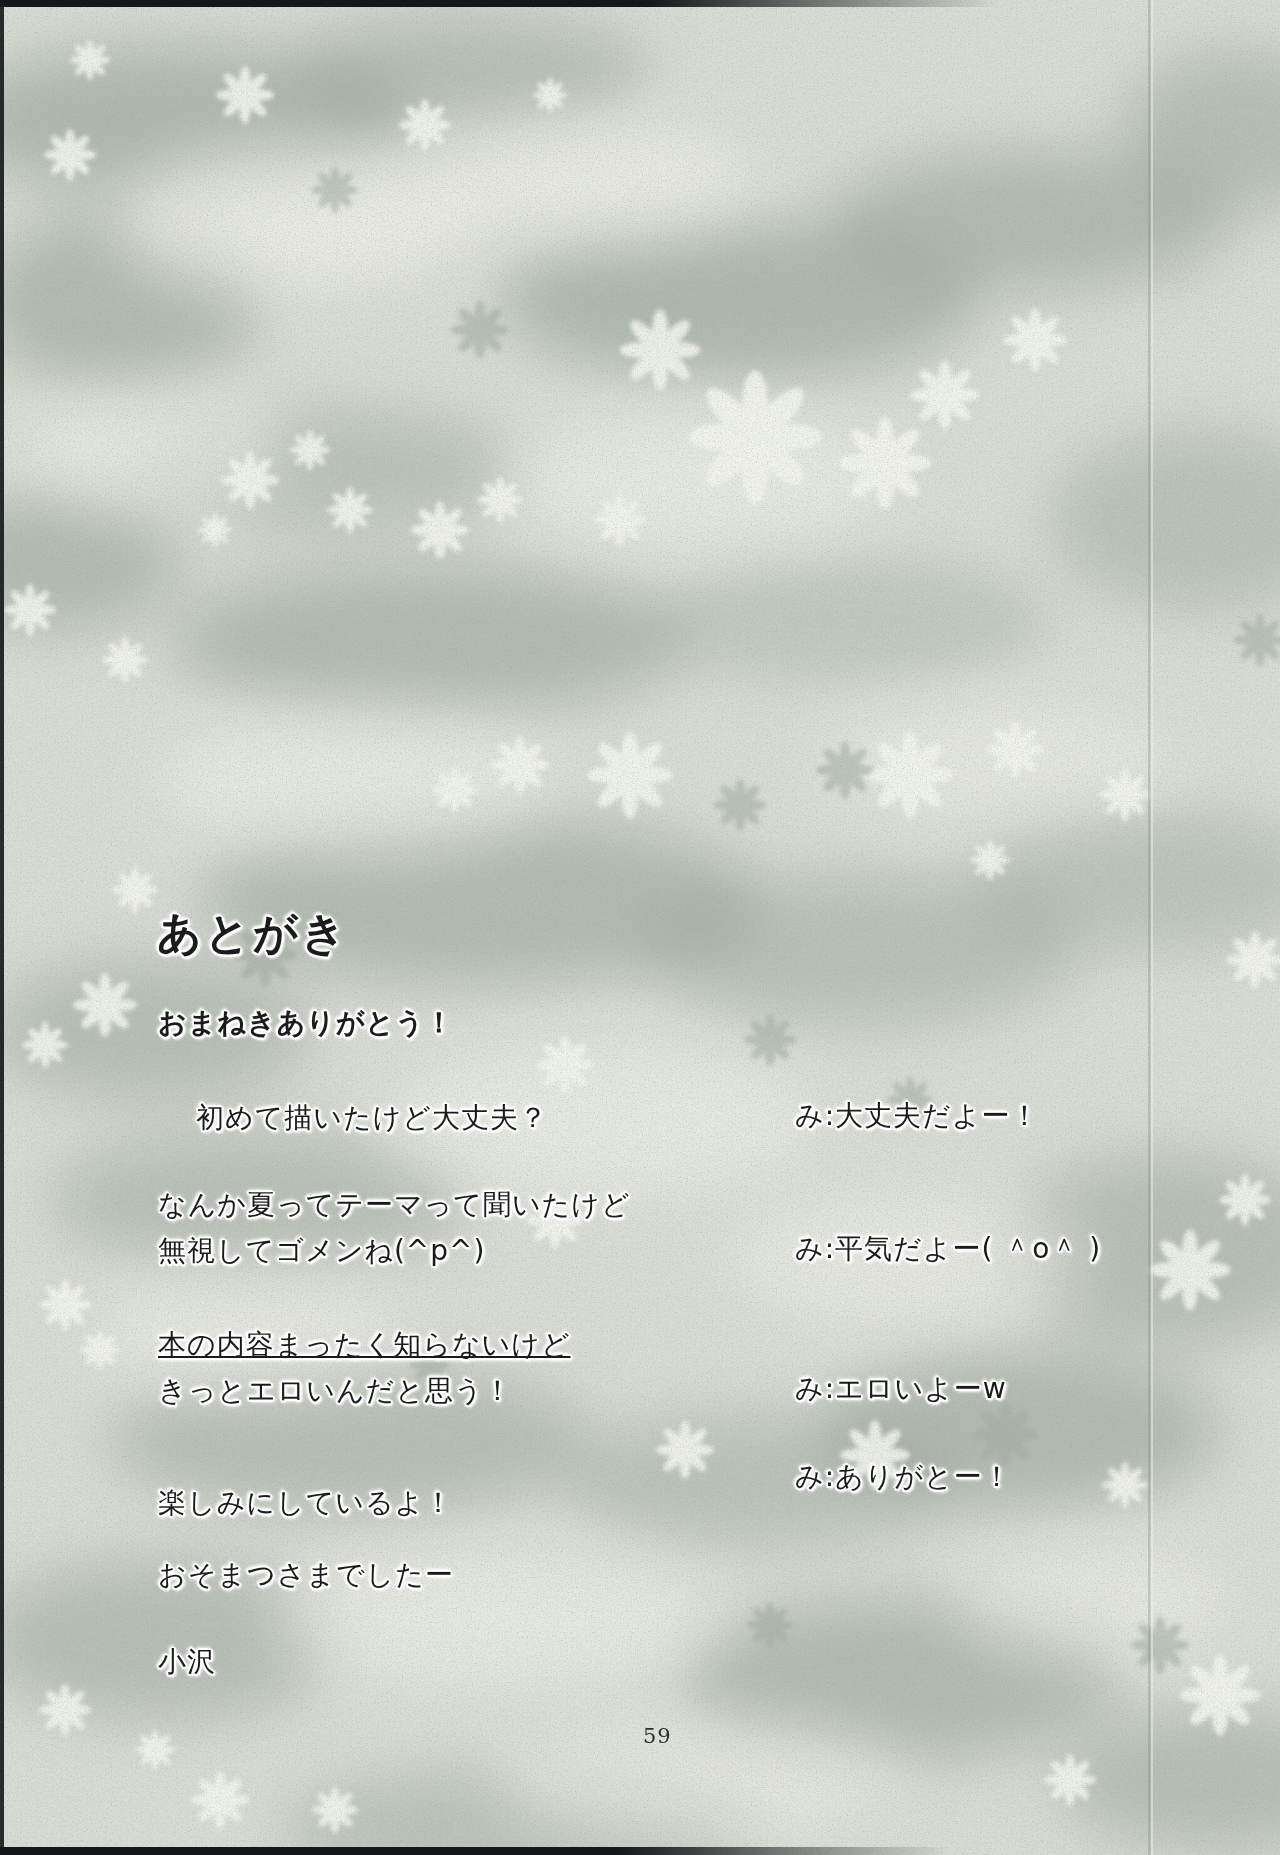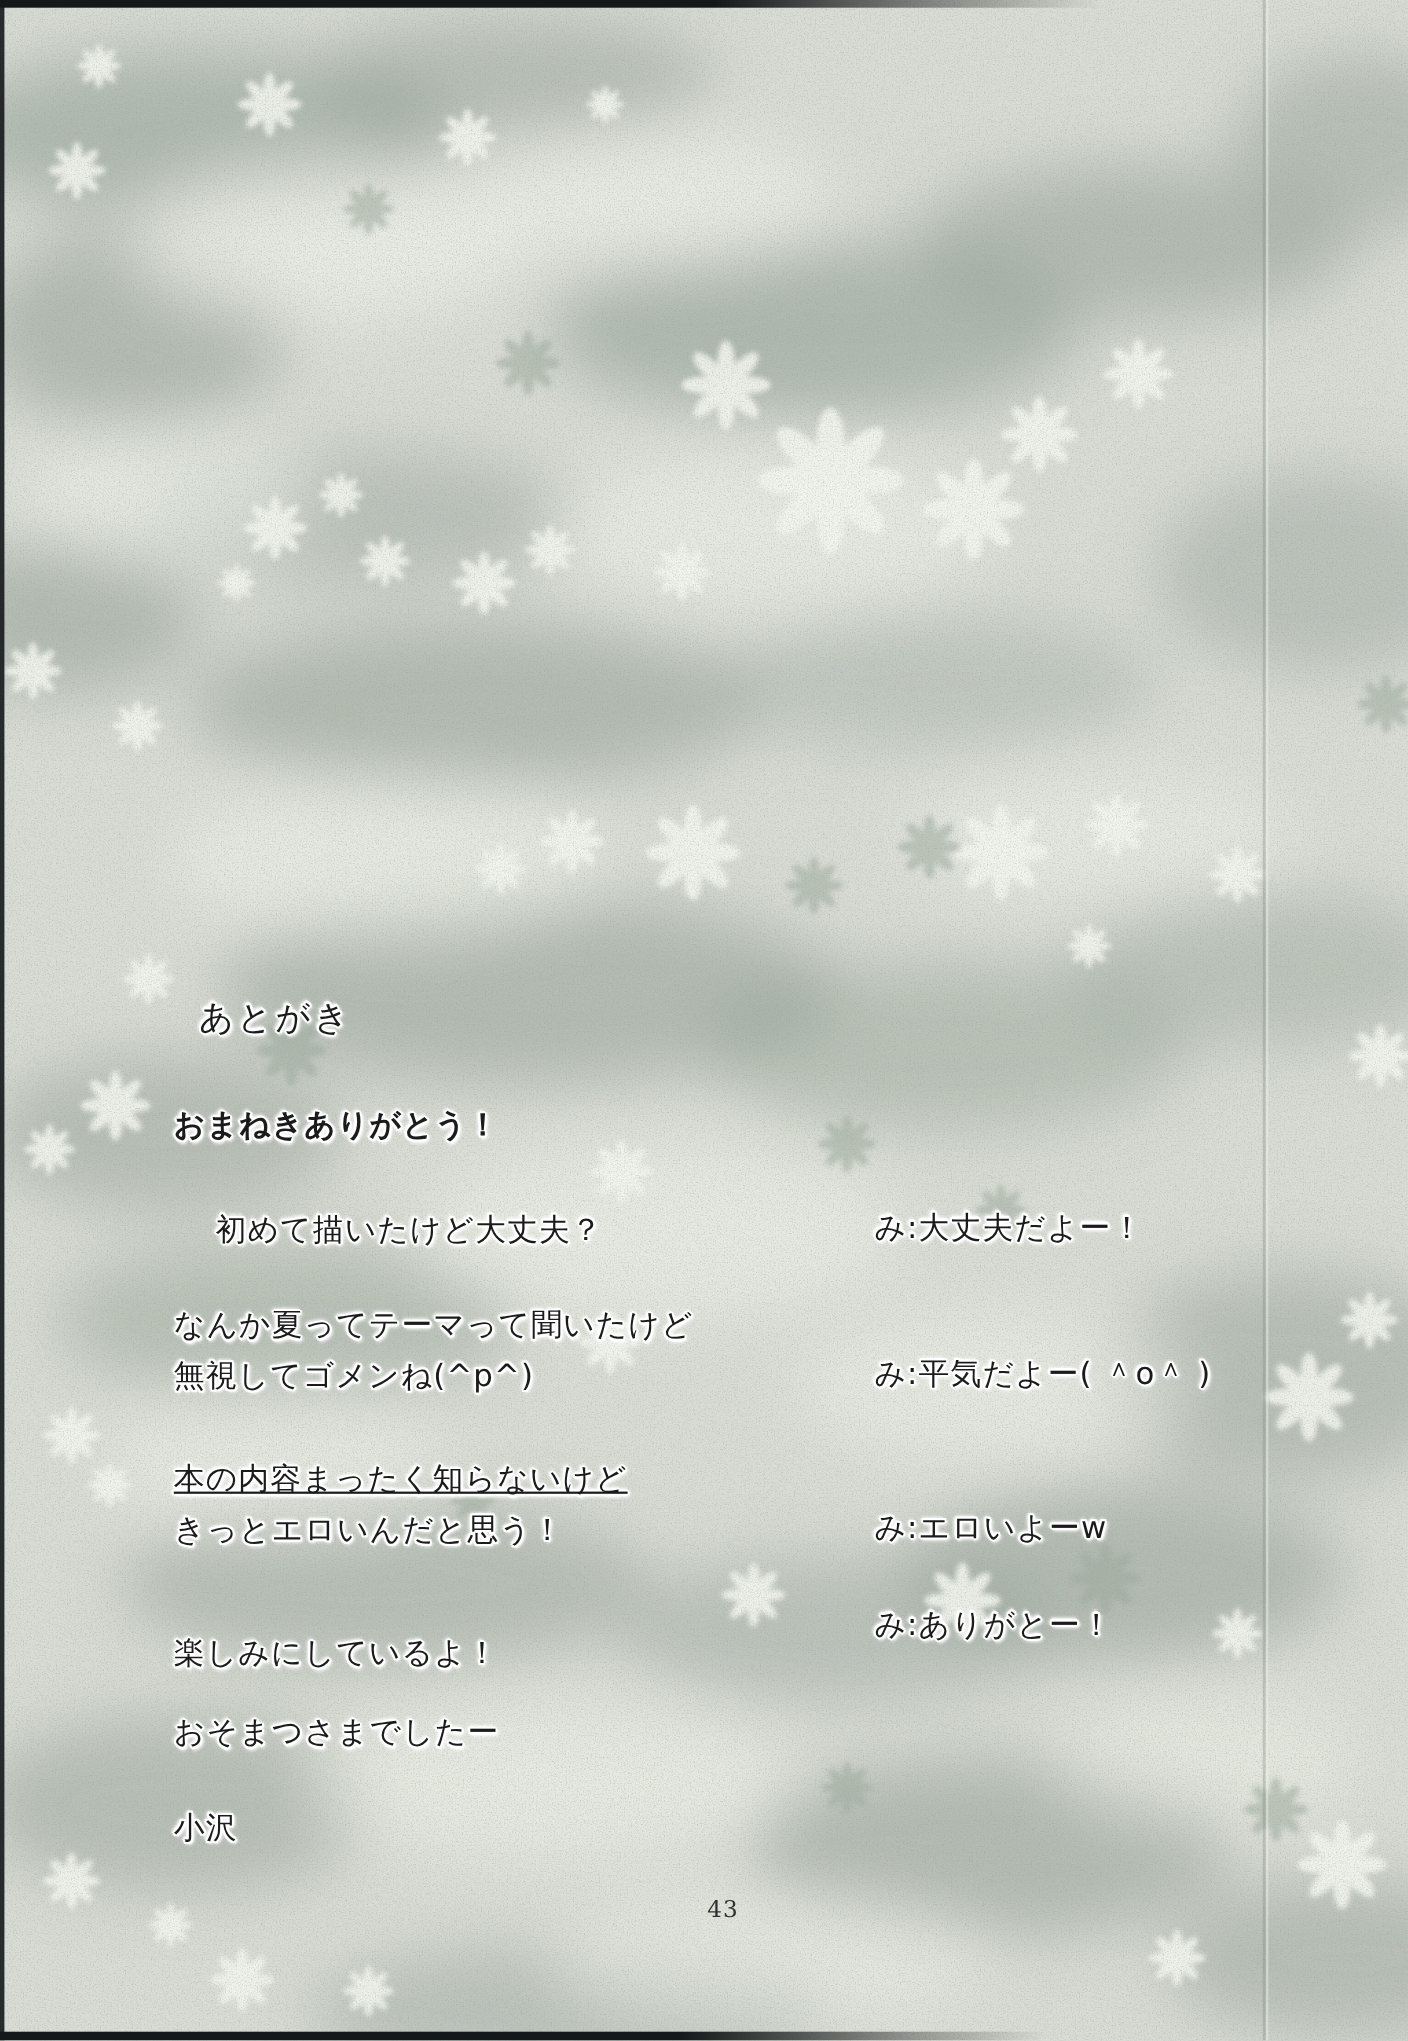--- a/index.html
+++ b/index.html
@@ -26,24 +26,23 @@
     letter-spacing: 1px;
     white-space: nowrap;
     text-shadow:
       2px 0 0 #ffffff, -2px 0 0 #ffffff, 0 2px 0 #ffffff, 0 -2px 0 #ffffff,
       1.5px 1.5px 0 #ffffff, -1.5px 1.5px 0 #ffffff,
       1.5px -1.5px 0 #ffffff, -1.5px -1.5px 0 #ffffff,
       3px 1px 3px #ffffff, -3px -1px 3px #ffffff,
       1px 3px 3px #ffffff, -1px -3px 3px #ffffff;
   }
   .heading {
-    font-size: 31px;
-    font-weight: normal;
+    font-size: 44px;
+    font-weight: bold;
     letter-spacing: 3px;
-    margin-left: 24px;
   }
   .pageno {
     position: absolute;
     font-family: "DejaVu Serif", serif;
     font-size: 21px;
     color: #2e2f2e;
     letter-spacing: 1px;
     text-shadow: none;
   }
 </style>
@@ -216,15 +215,15 @@
   <div class="txt" style="left:158px; top:1375px;">きっとエロいんだと思う！</div>
   <div class="txt" style="left:795px; top:1373px;">み:エロいよーw</div>
 
   <div class="txt" style="left:158px; top:1464px;margin-top:23px;">楽しみにしているよ！</div>
   <div class="txt" style="left:795px; top:1461px;">み:ありがとー！</div>
 
   <div class="txt" style="left:158px; top:1559px;">おそまつさまでしたー</div>
 
   <div class="txt" style="left:158px; top:1646px;">小沢</div>
 
-  <div class="pageno" style="left:643px; top:1724px;">43</div>
+  <div class="pageno" style="left:643px; top:1724px;">59</div>
 
 </div>
 
 </body></html>

